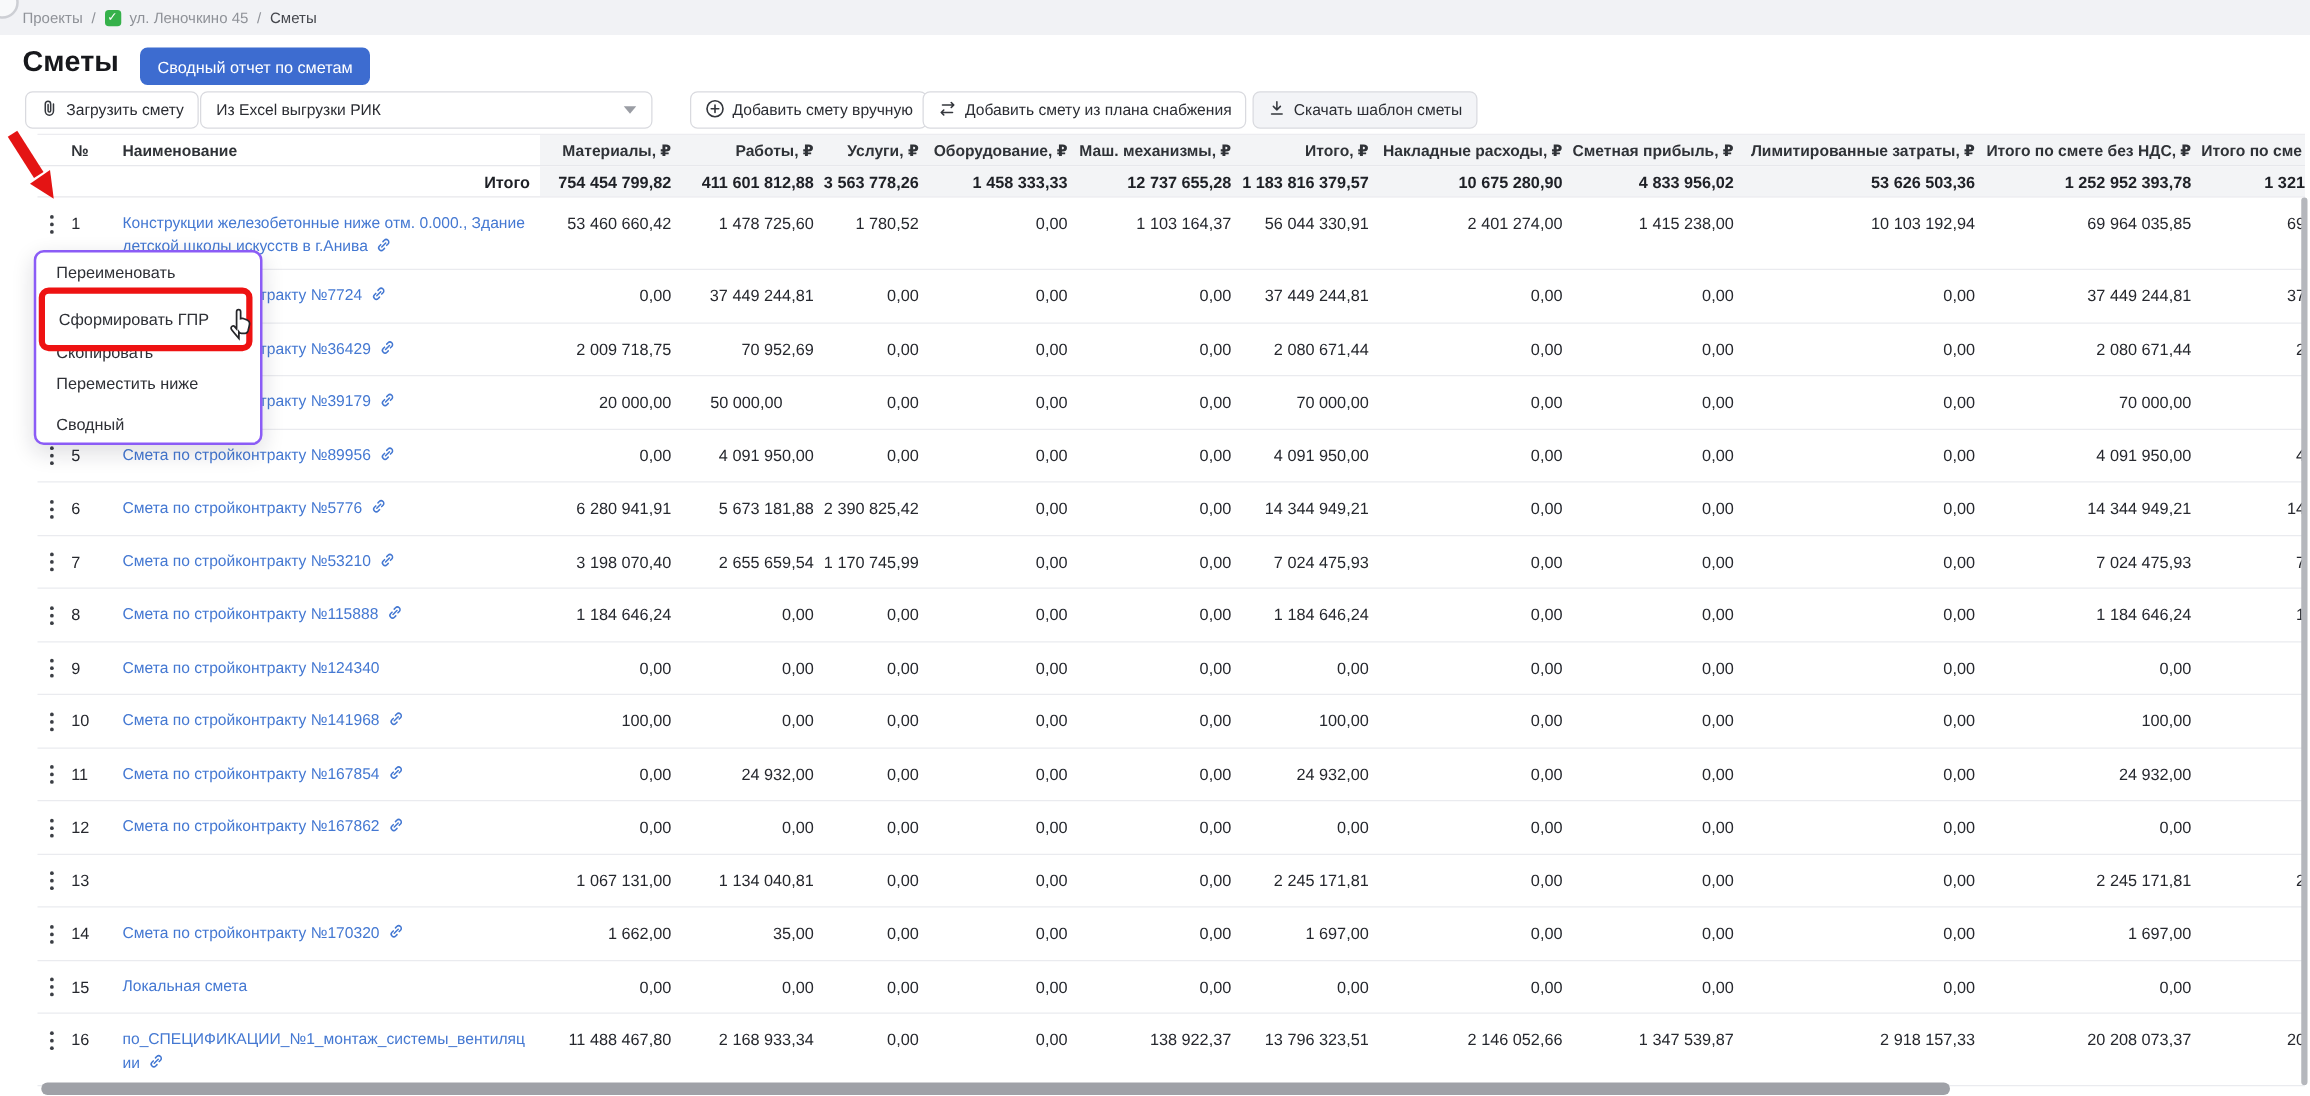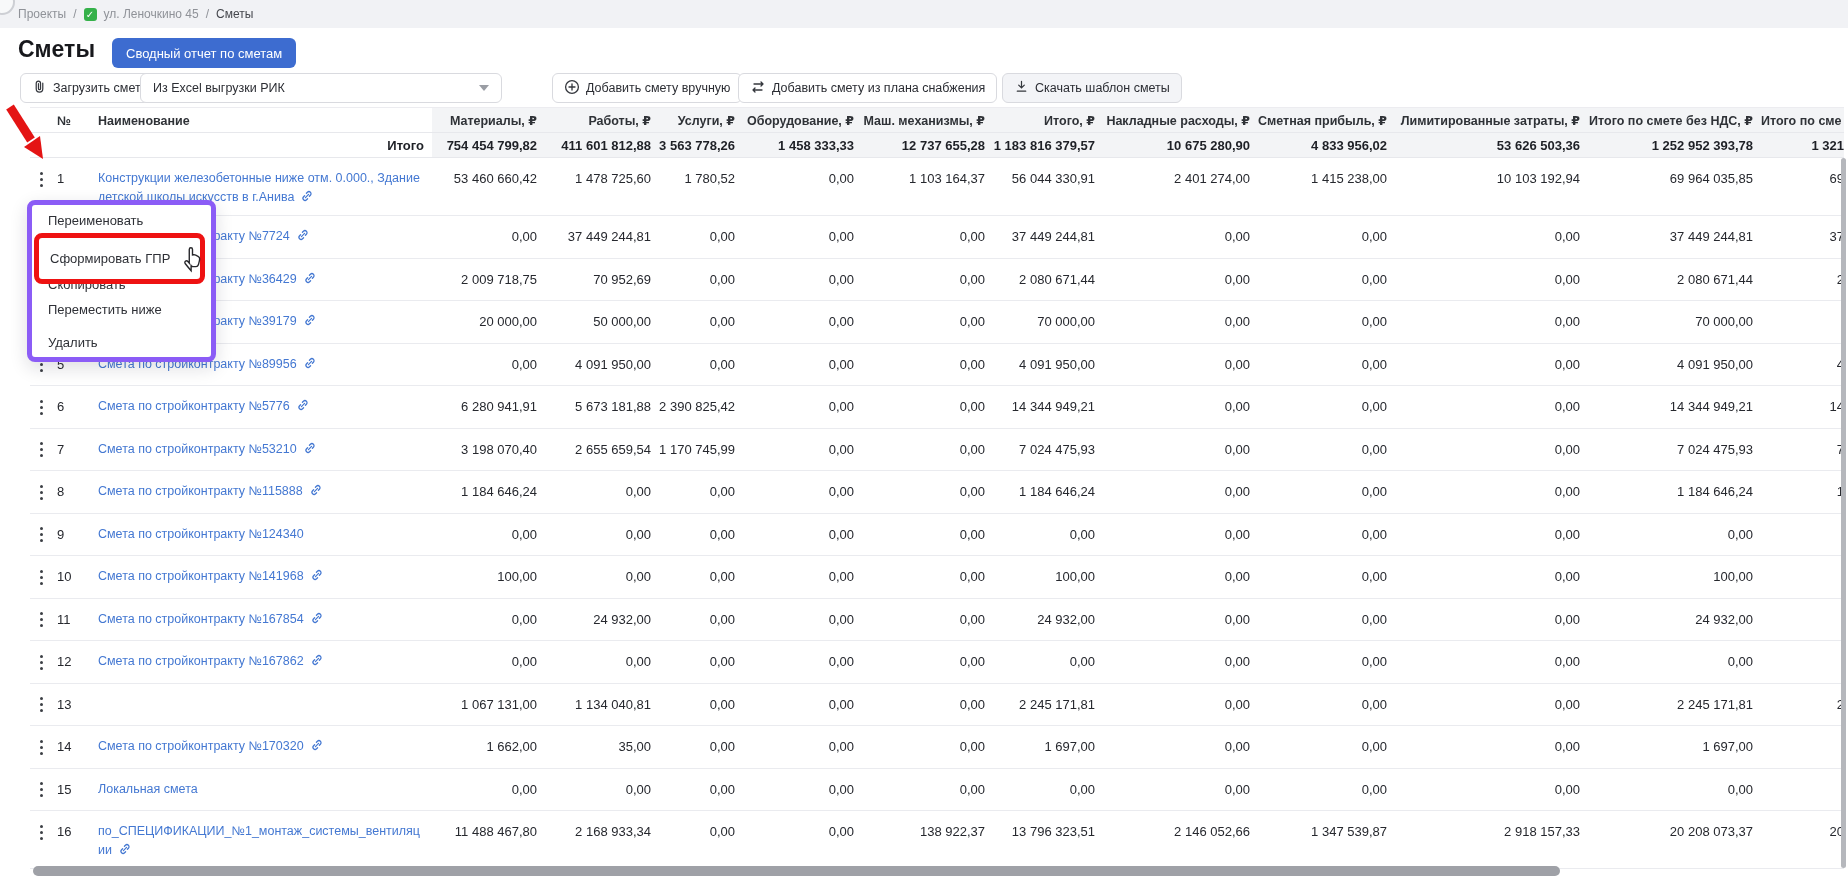--- a/index.html
+++ b/index.html
@@ -15,21 +15,21 @@
   .check{width:13px;height:13px;background:#35b14a;border-radius:3px;color:#fff;font-size:10px;
          line-height:13px;text-align:center;font-weight:bold;}
   .title{position:absolute;left:18px;top:36px;font-size:23px;font-weight:700;color:#17181c;}
   .btn{position:absolute;top:73px;height:30px;display:flex;align-items:center;gap:6px;
        padding:0 11px;background:#fff;border:1px solid #d9dadf;border-radius:6px;
        font-size:12.5px;color:#2b2d33;box-sizing:border-box;white-space:nowrap;}
   .btn svg{flex:0 0 auto;}
   #summary-btn{position:absolute;left:112px;top:38px;height:30px;padding:0 14px;background:#3d6cd0;
        color:#fff;border:none;border-radius:6px;font-size:13px;display:flex;align-items:center;}
   #btn-upload{left:20px;}
-  #src-select{left:140px;width:362px;justify-content:space-between;padding:0 12px;gap:17px;}
+  #src-select{left:160px;width:362px;justify-content:space-between;padding:0 12px;gap:17px;}
   #btn-manual{left:552px;}
   #btn-supply{left:738px;}
   #btn-template{left:1002px;background:#f3f4f7;}
   .chev{width:0;height:0;border-left:5px solid transparent;border-right:5px solid transparent;
         border-top:6px solid #9a9da4;}
   
   .rowline{position:absolute;left:30px;right:4px;box-sizing:border-box;}
   .thead{top:107px;height:26px;border-top:1px solid #ececf0;border-bottom:1px solid #e7e8ec;
          font-weight:700;font-size:12.5px;color:#2f3237;}
   .band{position:absolute;left:402px;right:0;top:0;bottom:0;background:#f3f4f6;}
@@ -43,21 +43,21 @@
   .trow .vcell{line-height:42.5px;}
   .kebab{position:absolute;left:3px;top:0;width:16px;height:42.5px;display:flex;flex-direction:column;
          align-items:center;justify-content:center;cursor:pointer;}
   .kebab i{width:3px;height:3px;border-radius:50%;background:#3c3f45;display:block;margin:1.5px 0;}
   .rnum{position:absolute;left:27px;top:0;line-height:42.5px;color:#26282e;}
   .nm{position:absolute;left:68px;top:0;width:326px;padding-top:11px;line-height:19px;
       font-size:12.5px;color:#4478d2;text-decoration:none;cursor:pointer;overflow-wrap:break-word;}
   .nm .lnk{display:inline-block;vertical-align:-2px;margin-left:6px;}
   
   .menu{position:absolute;left:27px;top:200px;width:179px;height:152px;background:#fff;border-radius:8px;
-        border:5px solid #8b5cf6;box-shadow:0 6px 18px rgba(20,20,40,.14);z-index:10;}
+        border:2px solid #8b5cf6;box-shadow:0 6px 18px rgba(20,20,40,.14);z-index:10;}
   .mi{position:absolute;left:0;width:100%;height:24px;line-height:24px;padding-left:16px;font-size:13px;
       color:#2e3036;box-sizing:border-box;cursor:pointer;white-space:nowrap;}
   .redbox{position:absolute;left:2px;top:28px;width:171px;height:51px;border:5px solid #ee1212;
           border-radius:8px;background:#fff;box-sizing:border-box;display:flex;align-items:center;
           padding-left:11px;font-size:13px;color:#2e3036;z-index:11;white-space:nowrap;}
   .overlay{position:absolute;z-index:12;}
   .hthumb{position:absolute;left:33px;top:866px;width:1527px;height:10px;border-radius:5px;
           background:#9fa1a7;z-index:13;cursor:pointer;}
   .vbar{position:absolute;left:1841px;top:158px;width:5px;height:710px;border-radius:3px;
         background:#b5b7bc;z-index:13;cursor:pointer;}
@@ -119,21 +119,21 @@
 
   <div id="grid"></div>
 
   <div class="menu">
     <div class="mi" style="top:4px">Переименовать</div>
     <div class="redbox">
       <span>Сформировать ГПР</span>
     </div>
     <div class="mi" style="top:68px">Скопировать</div>
     <div class="mi" style="top:93px">Переместить ниже</div>
-    <div class="mi" style="top:126px">Удалить</div>
+    <div class="mi" style="top:126px">Сводный</div>
   </div>
 
   <svg class="overlay" style="left:0;top:95px" width="64" height="80" viewBox="0 0 64 80">
     <line x1="10" y1="12" x2="31" y2="45" stroke="#e41414" stroke-width="9"></line>
     <polygon points="40,41 24,52 43,64" fill="#e41414"></polygon>
   </svg>
 
   <svg class="overlay" style="left:181px;top:243px" width="26" height="30" viewBox="0 0 20 26">
     <path d="M7.5 24c-1.6-1.8-4-4.7-5-6-.7-.9-.5-1.8.2-2.3.6-.4 1.5-.3 2 .3l1.2 1.4V5.6c0-.8.6-1.5 1.4-1.5s1.4.7 1.4 1.5v4.8l.9-.2c.5-.1 1.1 0 1.5.2l2.4 1.1c.8.4 1.4 1.2 1.4 2.1 0 .8-.2 1.8-.4 2.5l-.7 2.8c-.3.9-1.1 1.6-2 1.6H9.3c-.7 0-1.4-.3-1.8-.9z" fill="#fff" stroke="#26262a" stroke-width="1.2"></path>
   </svg>
@@ -249,21 +249,21 @@
         <i></i>
         <i></i>
       </div>
       <div class="rnum">4</div>
       <div class="nm">Смета по стройконтракту №39179<span class="lnk"><svg width="14" height="14" viewBox="0 0 16 16" fill="none" stroke="#4478d2" stroke-width="1.4" stroke-linecap="round">
             <path d="M6.2 9.8 9.8 6.2"></path>
             <path d="M7.3 4.9l1.2-1.2a2.4 2.4 0 0 1 3.4 3.4L10.7 8.3"></path>
             <path d="M8.7 11.1l-1.2 1.2a2.4 2.4 0 0 1-3.4-3.4L5.3 7.7"></path>
           </svg></span></div>
       <div class="vcell" style="right: 1307px;">20 000,00</div>
-      <div class="vcell" style="right: 1193px;">50 000,00</div>
+      <div class="vcell" style="right: 1218px;">50 000,00</div>
       <div class="vcell" style="right: 1109px;">0,00</div>
       <div class="vcell" style="right: 990px;">0,00</div>
       <div class="vcell" style="right: 859px;">0,00</div>
       <div class="vcell" style="right: 749px;">70 000,00</div>
       <div class="vcell" style="right: 594px;">0,00</div>
       <div class="vcell" style="right: 457px;">0,00</div>
       <div class="vcell" style="right: 264px;">0,00</div>
       <div class="vcell" style="right: 91px;">70 000,00</div>
       <div class="vcell" style="right: 0px;"></div>
     </div>

